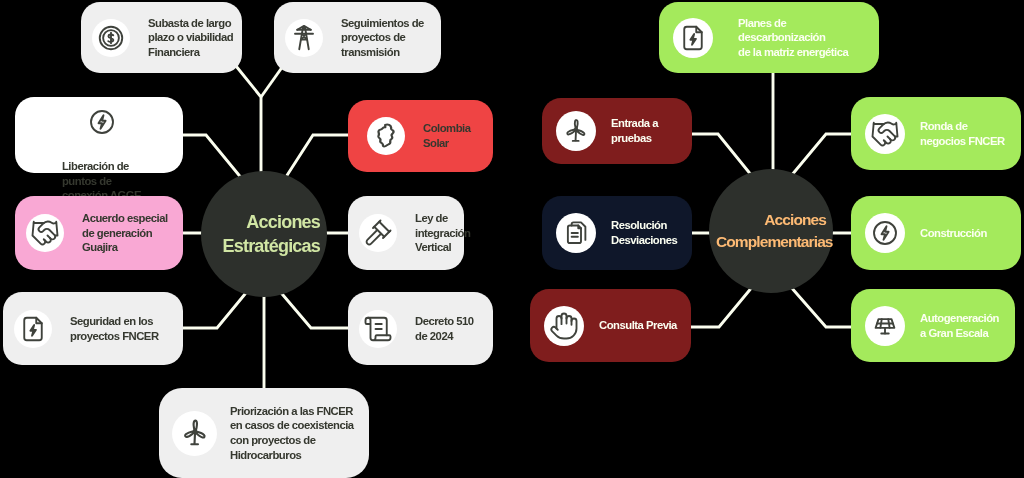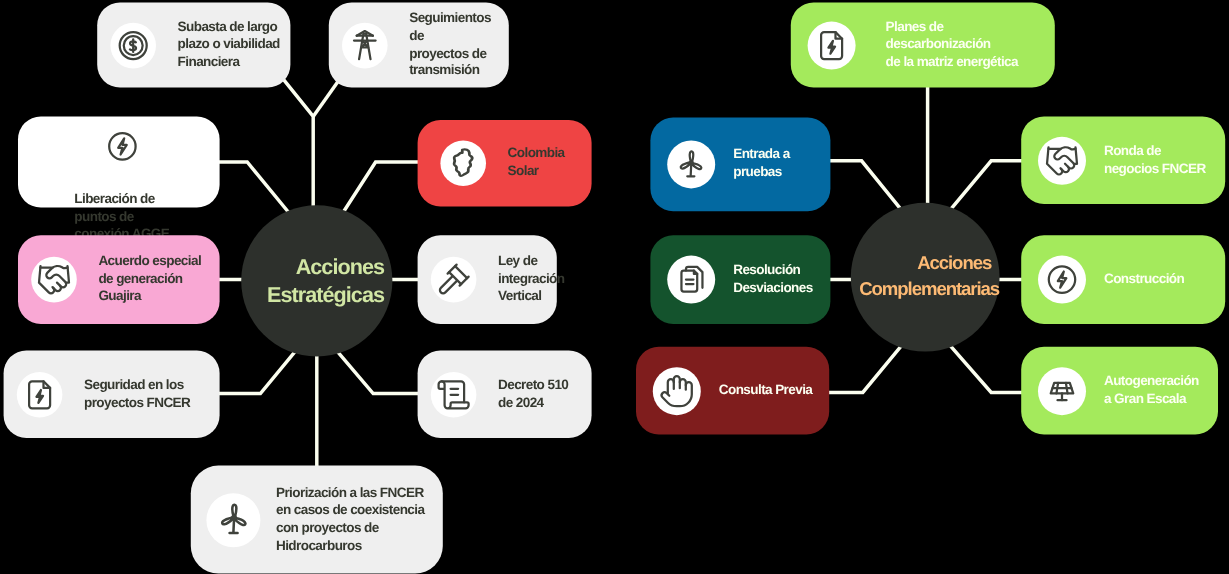--- a/index.html
+++ b/index.html
@@ -45,21 +45,21 @@
           <svg width="30" height="30" viewBox="0 0 24 24" fill="none" stroke="#3f423c" stroke-width="1.5" stroke-linecap="round" stroke-linejoin="round">
             <circle cx="12" cy="12" r="9"></circle>
             <circle cx="12" cy="12" r="6.3"></circle>
             <path d="M12 7.8v8.4M13.8 9.8c-1.1-1-3.9-.8-3.9.8 0 1.9 4 1.1 4 3 0 1.6-2.9 1.9-4.1.9"></path>
           </svg>
         </span>
         <span class="label" style="color: rgb(53, 56, 47);">Subasta de largo
 plazo o viabilidad
 Financiera</span>
       </div>
-      <div class="node" style="left: 274px; top: 2px; width: 150px; height: 71px; background: rgb(239, 239, 239);">
+      <div class="node" style="left: 274px; top: 2px; width: 167px; height: 71px; background: rgb(239, 239, 239);">
         <span class="icon-circle" style="width: 38px; height: 38px; background: rgb(255, 255, 255);">
           <svg width="30" height="30" viewBox="0 0 24 24" fill="none" stroke="#3f423c" stroke-width="1.5" stroke-linecap="round" stroke-linejoin="round">
             <path d="M8.2 21 11.1 4h1.8L15.8 21"></path>
             <path d="M4.8 8.6h14.4M6.6 5.4h10.8"></path>
             <path d="M6.6 5.4 12 2.3l5.4 3.1"></path>
             <path d="M10.4 8.6l3.7 4.6M13.6 8.6l-3.7 4.6M9.8 13.2h4.4"></path>
           </svg>
         </span>
         <span class="label" style="color: rgb(53, 56, 47);">Seguimientos de
 proyectos de
@@ -163,21 +163,21 @@
         <span class="icon-circle" style="width: 40px; height: 40px; background: rgb(255, 255, 255);">
           <svg width="30" height="30" viewBox="0 0 24 24" fill="none" stroke="#3f423c" stroke-width="1.5" stroke-linecap="round" stroke-linejoin="round">
             <path d="M14.6 3H7a2 2 0 0 0-2 2v14a2 2 0 0 0 2 2h10a2 2 0 0 0 2-2V7.4z"></path>
             <path d="M14.6 3v4.4H19"></path>
             <path d="M12.9 8.8 9.9 13.4h2.4l-1.1 4 3.1-4.7h-2.4z"></path>
           </svg>
         </span>
         <span class="label" style="color: rgb(252, 255, 242);">Planes de descarbonización
 de la matriz energética</span>
       </div>
-      <div class="node" style="left: 542px; top: 98px; width: 150px; height: 78px; background: #0369a1;">
+      <div class="node" style="left: 542px; top: 98px; width: 150px; height: 66px; background: #7f1d1d;">
         <span class="icon-circle" style="width: 40px; height: 40px; background: rgb(255, 255, 255);">
           <svg width="30" height="30" viewBox="0 0 24 24" fill="none" stroke="#3f423c" stroke-width="1.5" stroke-linecap="round" stroke-linejoin="round">
             <path d="M11.75 10.1c-.6-2-1-4.5-.5-6 .4-1.2 1.7-1.1 2 .1.35 1.5-.1 4-.6 5.9z"></path>
             <path d="M11.75 10.1c-.6-2-1-4.5-.5-6 .4-1.2 1.7-1.1 2 .1.35 1.5-.1 4-.6 5.9z" transform="rotate(118 12 10.9)"></path>
             <path d="M11.75 10.1c-.6-2-1-4.5-.5-6 .4-1.2 1.7-1.1 2 .1.35 1.5-.1 4-.6 5.9z" transform="rotate(242 12 10.9)"></path>
             <circle cx="12" cy="10.9" r=".95"></circle>
             <path d="M12 12.2l-.35 7.3"></path>
             <path d="M9.4 19.9h4.7"></path>
           </svg>
         </span>
@@ -190,21 +190,21 @@
             <path d="m11 17 2 2a1 1 0 1 0 3-3"></path>
             <path d="m14 14 2.5 2.5a1 1 0 1 0 3-3l-3.88-3.88a3 3 0 0 0-4.24 0l-.88.88a1 1 0 1 1-3-3l2.81-2.81a5.79 5.79 0 0 1 7.06-.87l.47.28a2 2 0 0 0 1.42.25L21 4"></path>
             <path d="m21 3 1 11h-2"></path>
             <path d="M3 3 2 14l6.5 6.5a1 1 0 1 0 3-3"></path>
             <path d="M3 4h8"></path>
           </svg>
         </span>
         <span class="label" style="color: rgb(252, 255, 242);">Ronda de
 negocios FNCER</span>
       </div>
-      <div class="node" style="left: 542px; top: 196px; width: 150px; height: 74px; background: #14532d;">
+      <div class="node" style="left: 542px; top: 196px; width: 150px; height: 74px; background: #0f172a;">
         <span class="icon-circle" style="width: 40px; height: 40px; background: rgb(255, 255, 255);">
           <svg width="30" height="30" viewBox="0 0 24 24" fill="none" stroke="#3f423c" stroke-width="1.5" stroke-linecap="round" stroke-linejoin="round">
             <path d="M8.5 6V5a1.5 1.5 0 0 1 1.5-1.5h6L19.5 7v10.5"></path>
             <path d="M13.8 6H7a1.5 1.5 0 0 0-1.5 1.5v11A1.5 1.5 0 0 0 7 20h7.5a1.5 1.5 0 0 0 1.5-1.5V8.2z"></path>
             <path d="M13.8 6v2.2H16"></path>
             <path d="M8.5 12h5M8.5 15h5"></path>
           </svg>
         </span>
         <span class="label" style="color: rgb(252, 255, 242);">Resolución
 Desviaciones</span>

